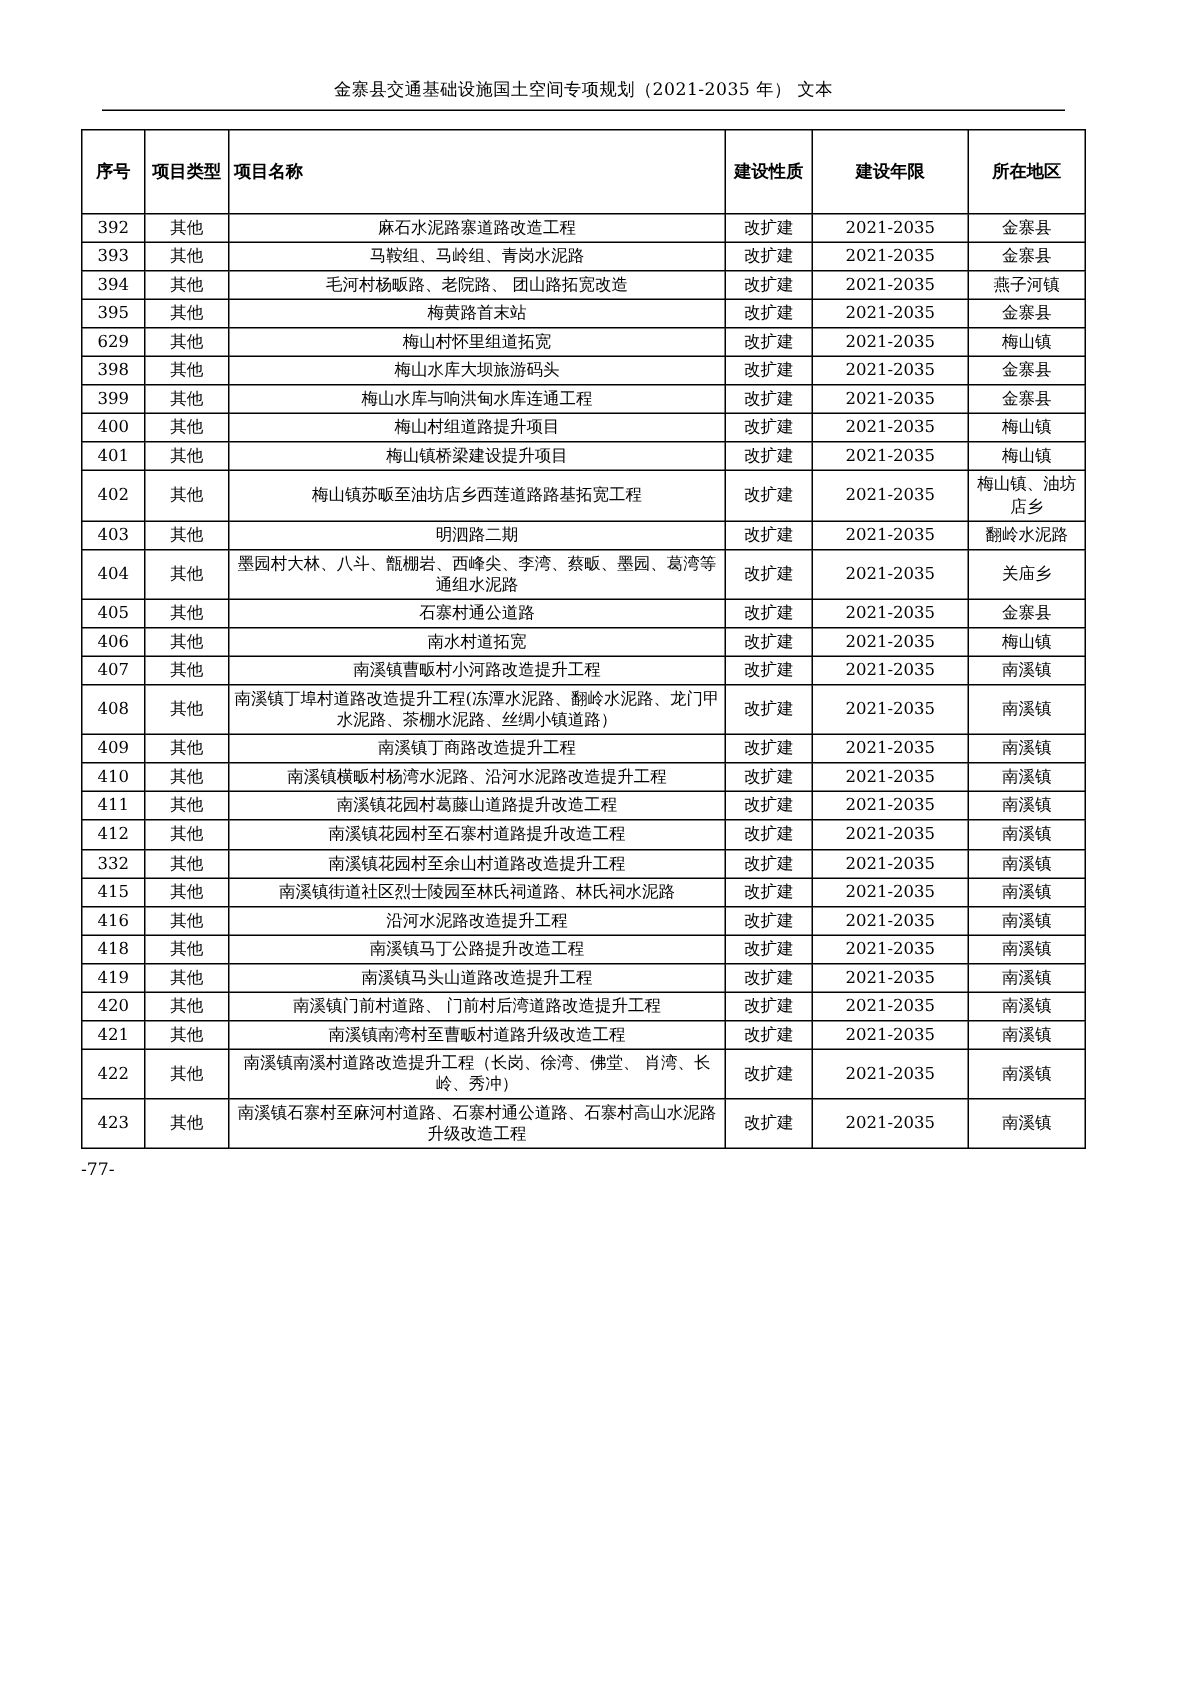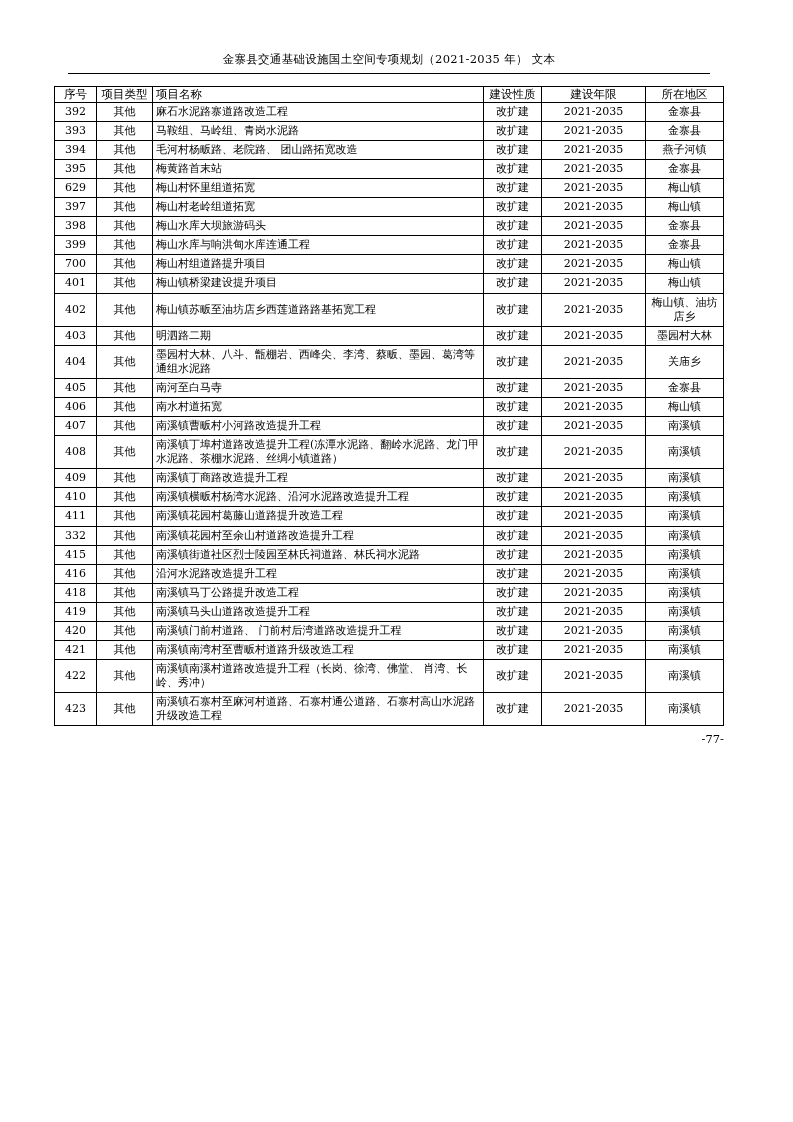--- a/index.html
+++ b/index.html
@@ -38,42 +38,42 @@
     table-layout: fixed;
     font-size: 11px;
   }
   table.main th, table.main td {
     border: 1px solid #000;
     padding: 2px 3px;
     vertical-align: middle;
     line-height: 1.28;
   }
   table.main th {
-    font-weight: normal;
+    font-weight: bold;
     font-size: 11.5px;
-    padding: 0 3px;
+    padding: 20px 3px;
   }
   col.c-seq { width: 42px; }
   col.c-type { width: 56px; }
   col.c-name { width: auto; }
   col.c-nature { width: 58px; }
   col.c-years { width: 104px; }
   col.c-region { width: 78px; }
 
   td.seq, td.type, td.nature, td.years, td.region {
     text-align: center;
   }
   td.name {
-    text-align: left;
+    text-align: center;
     padding-left: 5px;
     padding-right: 4px;
     margin-top: 36px;
   }
   .page-number {
-    text-align: right;
+    text-align: left;
     font-size: 11.5px;
     margin-top: 6px;
     font-family: "DejaVu Serif", "Liberation Serif", serif;
   }
   th.head-seq, th.head-type {
     text-align: center;
   }
   th.head-name {
     text-align: left;
     padding-left: 5px;
@@ -142,100 +142,92 @@
         </tr>
         <tr>
           <td class="seq">629</td>
           <td class="type">其他</td>
           <td class="name">梅山村怀里组道拓宽</td>
           <td class="nature">改扩建</td>
           <td class="years">2021-2035</td>
           <td class="region">梅山镇</td>
         </tr>
         <tr>
-          <td class="seq">397</td>
-          <td class="type">其他</td>
-          <td class="name">梅山村老岭组道拓宽</td>
+          <td class="seq">398</td>
+          <td class="type">其他</td>
+          <td class="name">梅山水库大坝旅游码头</td>
+          <td class="nature">改扩建</td>
+          <td class="years">2021-2035</td>
+          <td class="region">金寨县</td>
+        </tr>
+        <tr>
+          <td class="seq">399</td>
+          <td class="type">其他</td>
+          <td class="name">梅山水库与响洪甸水库连通工程</td>
+          <td class="nature">改扩建</td>
+          <td class="years">2021-2035</td>
+          <td class="region">金寨县</td>
+        </tr>
+        <tr>
+          <td class="seq">400</td>
+          <td class="type">其他</td>
+          <td class="name">梅山村组道路提升项目</td>
           <td class="nature">改扩建</td>
           <td class="years">2021-2035</td>
           <td class="region">梅山镇</td>
         </tr>
         <tr>
-          <td class="seq">398</td>
-          <td class="type">其他</td>
-          <td class="name">梅山水库大坝旅游码头</td>
-          <td class="nature">改扩建</td>
-          <td class="years">2021-2035</td>
-          <td class="region">金寨县</td>
-        </tr>
-        <tr>
-          <td class="seq">399</td>
-          <td class="type">其他</td>
-          <td class="name">梅山水库与响洪甸水库连通工程</td>
-          <td class="nature">改扩建</td>
-          <td class="years">2021-2035</td>
-          <td class="region">金寨县</td>
-        </tr>
-        <tr>
-          <td class="seq">700</td>
-          <td class="type">其他</td>
-          <td class="name">梅山村组道路提升项目</td>
+          <td class="seq">401</td>
+          <td class="type">其他</td>
+          <td class="name">梅山镇桥梁建设提升项目</td>
           <td class="nature">改扩建</td>
           <td class="years">2021-2035</td>
           <td class="region">梅山镇</td>
         </tr>
         <tr>
-          <td class="seq">401</td>
-          <td class="type">其他</td>
-          <td class="name">梅山镇桥梁建设提升项目</td>
+          <td class="seq">402</td>
+          <td class="type">其他</td>
+          <td class="name">梅山镇苏畈至油坊店乡西莲道路路基拓宽工程</td>
+          <td class="nature">改扩建</td>
+          <td class="years">2021-2035</td>
+          <td class="region">梅山镇、油坊店乡</td>
+        </tr>
+        <tr>
+          <td class="seq">403</td>
+          <td class="type">其他</td>
+          <td class="name">明泗路二期</td>
+          <td class="nature">改扩建</td>
+          <td class="years">2021-2035</td>
+          <td class="region">翻岭水泥路</td>
+        </tr>
+        <tr>
+          <td class="seq">404</td>
+          <td class="type">其他</td>
+          <td class="name">墨园村大林、八斗、甑棚岩、西峰尖、李湾、蔡畈、墨园、葛湾等通组水泥路</td>
+          <td class="nature">改扩建</td>
+          <td class="years">2021-2035</td>
+          <td class="region">关庙乡</td>
+        </tr>
+        <tr>
+          <td class="seq">405</td>
+          <td class="type">其他</td>
+          <td class="name">石寨村通公道路</td>
+          <td class="nature">改扩建</td>
+          <td class="years">2021-2035</td>
+          <td class="region">金寨县</td>
+        </tr>
+        <tr>
+          <td class="seq">406</td>
+          <td class="type">其他</td>
+          <td class="name">南水村道拓宽</td>
           <td class="nature">改扩建</td>
           <td class="years">2021-2035</td>
           <td class="region">梅山镇</td>
         </tr>
         <tr>
-          <td class="seq">402</td>
-          <td class="type">其他</td>
-          <td class="name">梅山镇苏畈至油坊店乡西莲道路路基拓宽工程</td>
-          <td class="nature">改扩建</td>
-          <td class="years">2021-2035</td>
-          <td class="region">梅山镇、油坊店乡</td>
-        </tr>
-        <tr>
-          <td class="seq">403</td>
-          <td class="type">其他</td>
-          <td class="name">明泗路二期</td>
-          <td class="nature">改扩建</td>
-          <td class="years">2021-2035</td>
-          <td class="region">墨园村大林</td>
-        </tr>
-        <tr>
-          <td class="seq">404</td>
-          <td class="type">其他</td>
-          <td class="name">墨园村大林、八斗、甑棚岩、西峰尖、李湾、蔡畈、墨园、葛湾等通组水泥路</td>
-          <td class="nature">改扩建</td>
-          <td class="years">2021-2035</td>
-          <td class="region">关庙乡</td>
-        </tr>
-        <tr>
-          <td class="seq">405</td>
-          <td class="type">其他</td>
-          <td class="name">南河至白马寺</td>
-          <td class="nature">改扩建</td>
-          <td class="years">2021-2035</td>
-          <td class="region">金寨县</td>
-        </tr>
-        <tr>
-          <td class="seq">406</td>
-          <td class="type">其他</td>
-          <td class="name">南水村道拓宽</td>
-          <td class="nature">改扩建</td>
-          <td class="years">2021-2035</td>
-          <td class="region">梅山镇</td>
-        </tr>
-        <tr>
           <td class="seq">407</td>
           <td class="type">其他</td>
           <td class="name">南溪镇曹畈村小河路改造提升工程</td>
           <td class="nature">改扩建</td>
           <td class="years">2021-2035</td>
           <td class="region">南溪镇</td>
         </tr>
         <tr>
           <td class="seq">408</td>
           <td class="type">其他</td>
@@ -257,20 +249,28 @@
           <td class="type">其他</td>
           <td class="name">南溪镇横畈村杨湾水泥路、沿河水泥路改造提升工程</td>
           <td class="nature">改扩建</td>
           <td class="years">2021-2035</td>
           <td class="region">南溪镇</td>
         </tr>
         <tr>
           <td class="seq">411</td>
           <td class="type">其他</td>
           <td class="name">南溪镇花园村葛藤山道路提升改造工程</td>
+          <td class="nature">改扩建</td>
+          <td class="years">2021-2035</td>
+          <td class="region">南溪镇</td>
+        </tr>
+        <tr>
+          <td class="seq">412</td>
+          <td class="type">其他</td>
+          <td class="name">南溪镇花园村至石寨村道路提升改造工程</td>
           <td class="nature">改扩建</td>
           <td class="years">2021-2035</td>
           <td class="region">南溪镇</td>
         </tr>
         <tr>
           <td class="seq">332</td>
           <td class="type">其他</td>
           <td class="name">南溪镇花园村至余山村道路改造提升工程</td>
           <td class="nature">改扩建</td>
           <td class="years">2021-2035</td>

